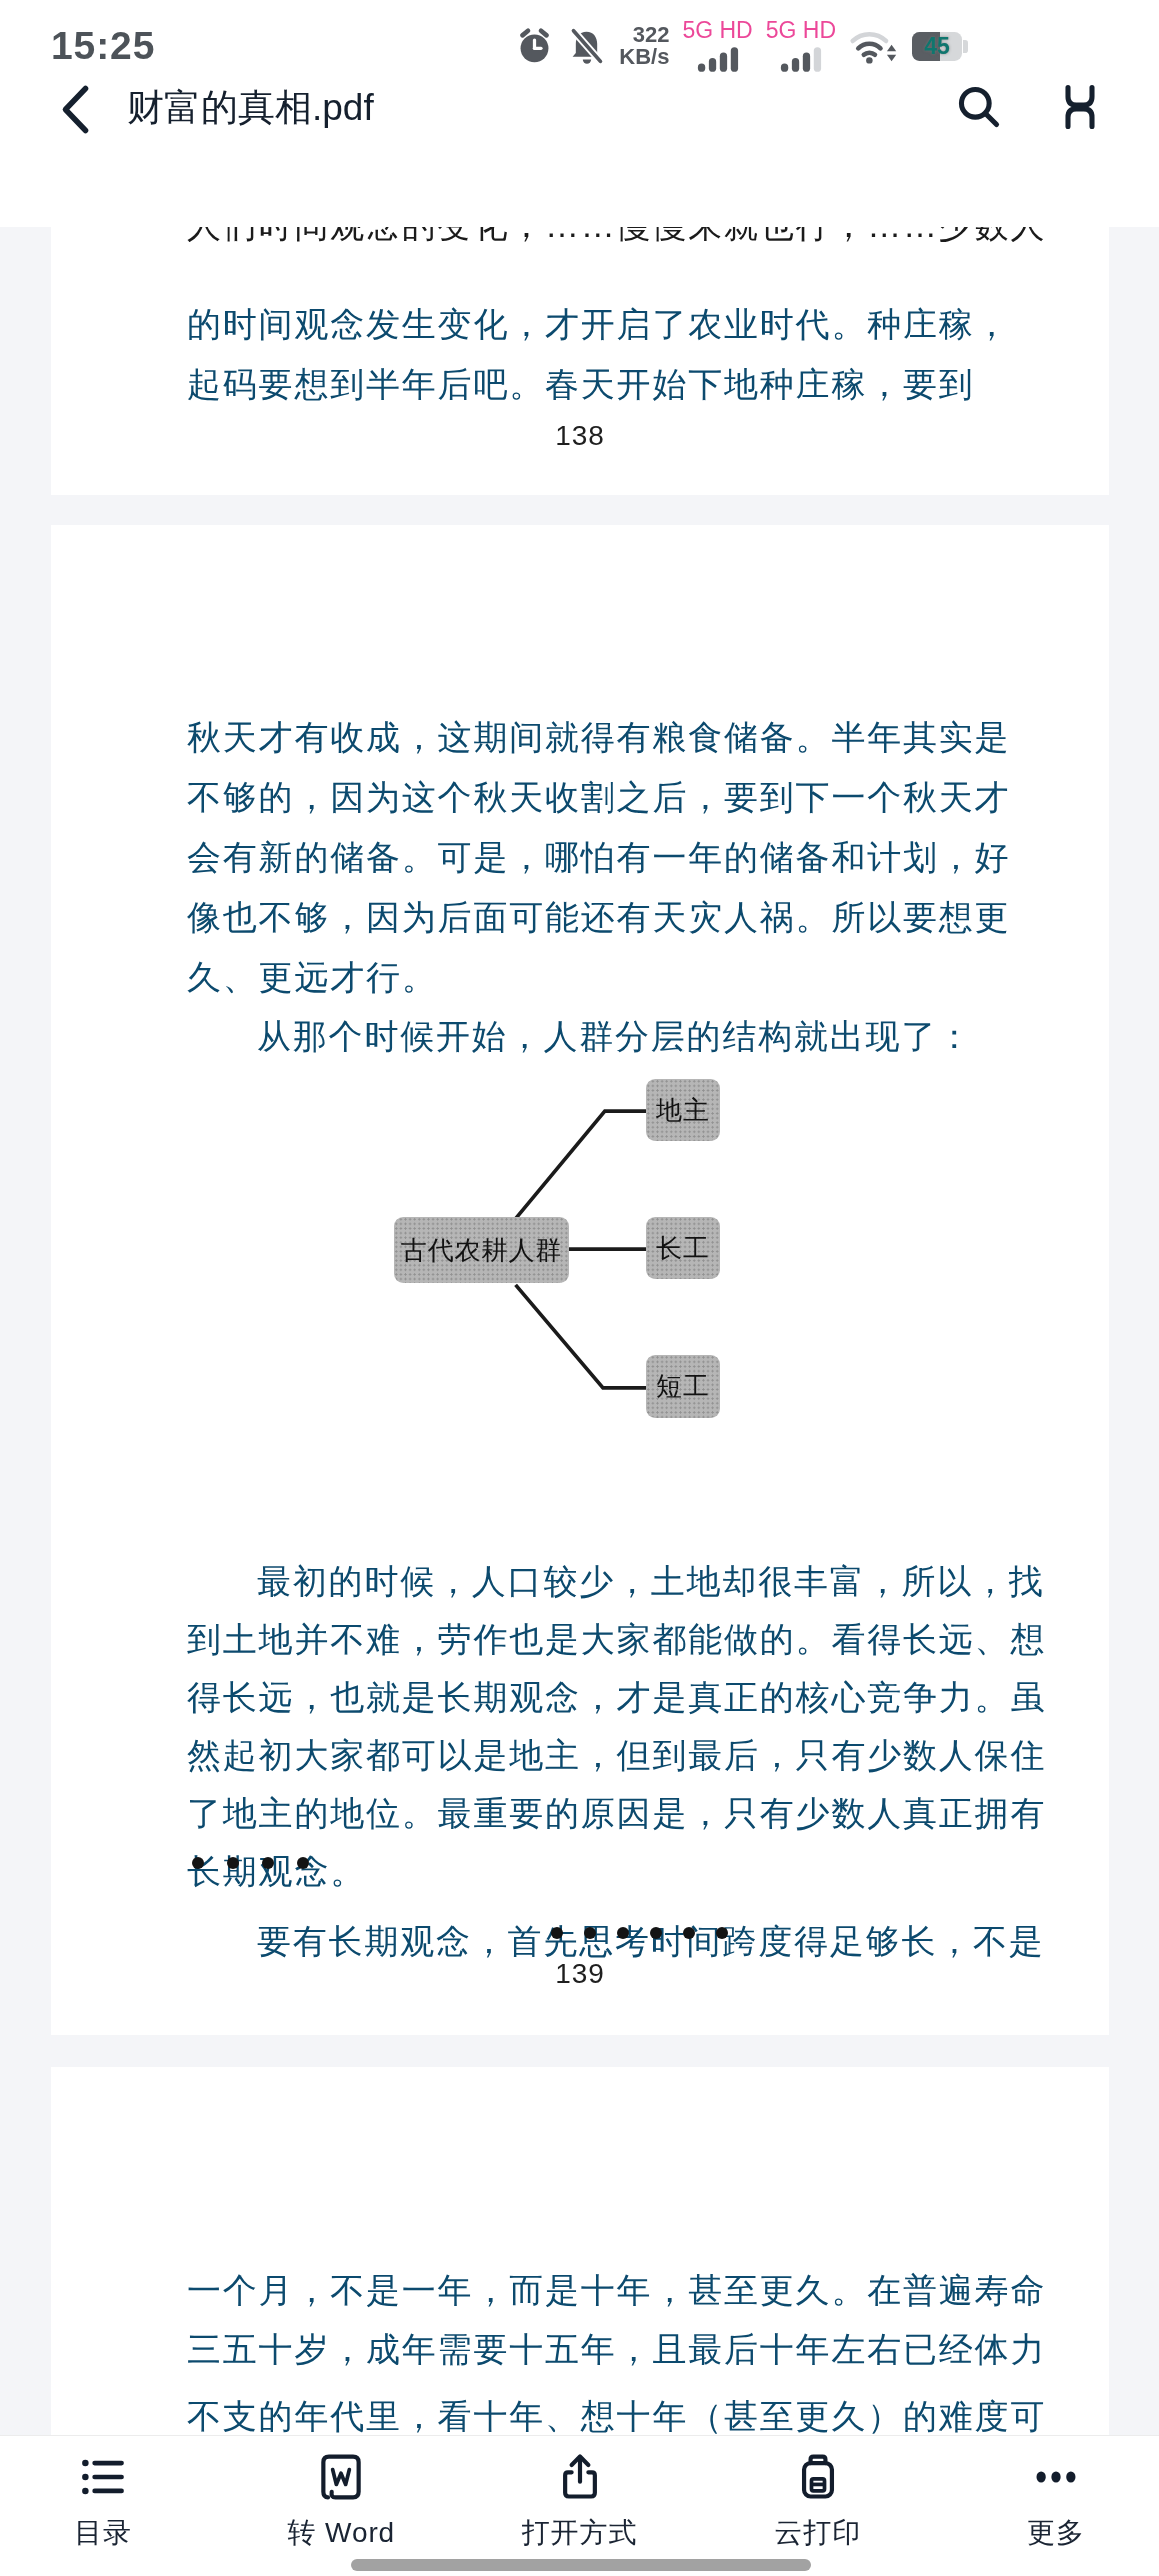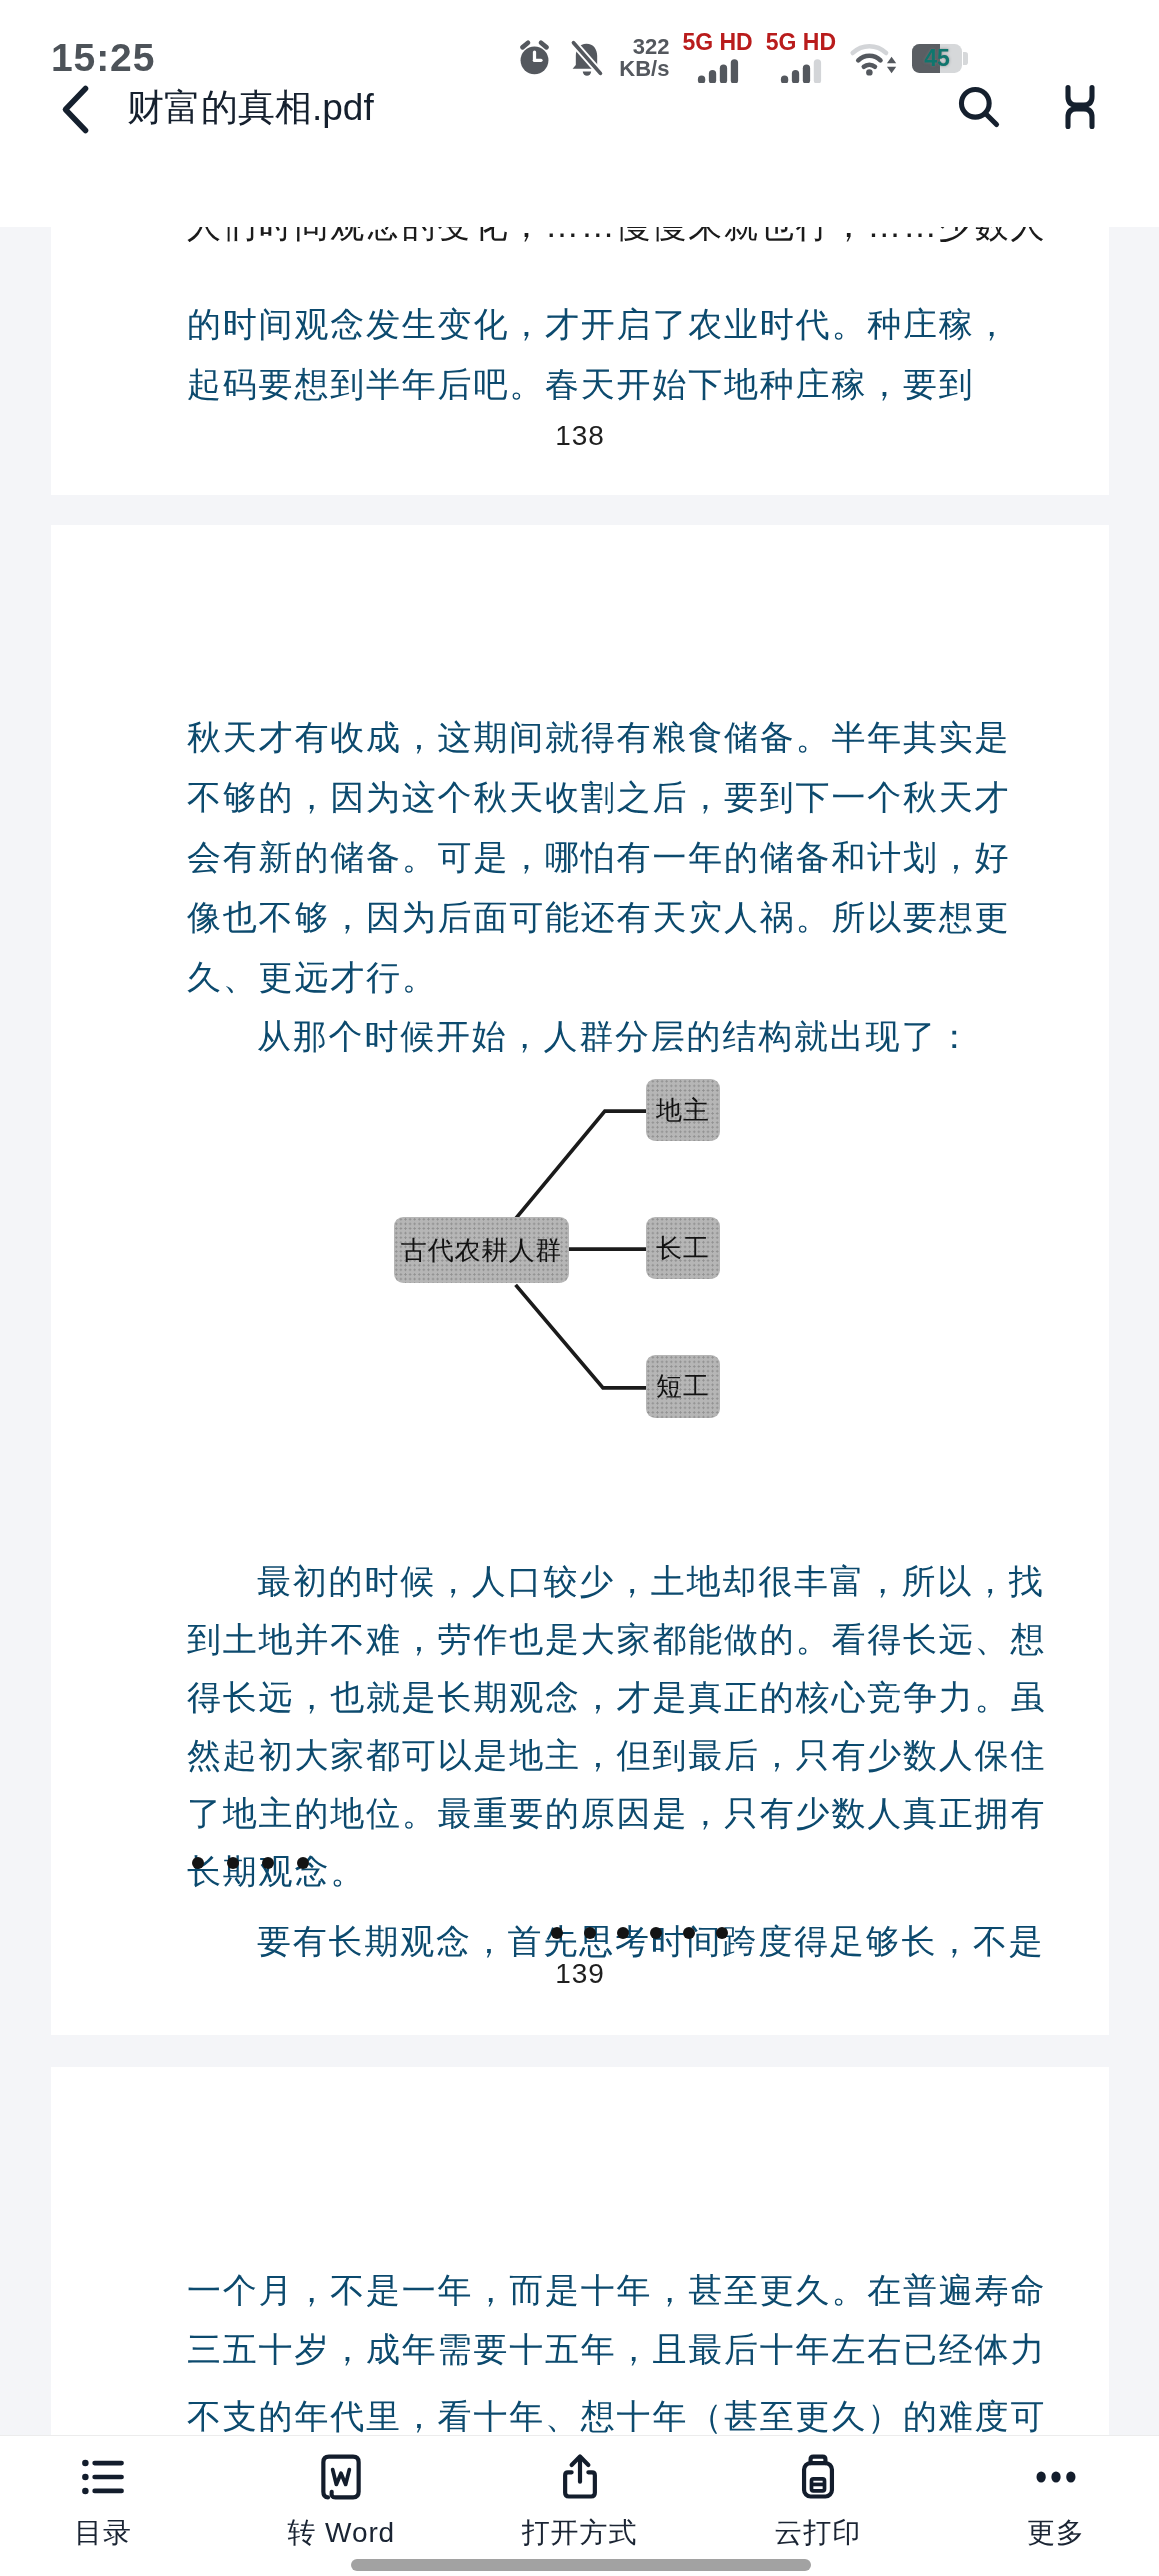--- a/index.html
+++ b/index.html
@@ -4,30 +4,30 @@
 <style>
   html,body{margin:0;padding:0;background:#dddddd;}
   *{box-sizing:border-box;}
   .screen{
     position:relative;width:1159px;height:2576px;margin:0 auto;
     background:#ffffff;overflow:hidden;
     font-family:"Liberation Sans","DejaVu Sans",sans-serif;
   }
   
   .status-bar{
-    position:absolute;top:12px;left:0;width:1015px;height:83px;
+    position:absolute;top:0;left:0;width:1015px;height:83px;
     display:flex;align-items:center;justify-content:space-between;
     padding:9.2px 53px 0 51px;background:#ffffff;
   }
   .status-time{font-size:39px;font-weight:600;color:#4d5359;letter-spacing:0.9px;}
   .status-right{display:flex;align-items:center;gap:13px;color:#54585e;}
   .speed{display:flex;flex-direction:column;align-items:flex-end;line-height:1.0;
          font-size:22px;font-weight:600;color:#54585e;}
   .sim{display:flex;flex-direction:column;align-items:center;line-height:1;}
-  .sim .simlbl{font-size:23px;font-weight:700;color:#b91c1c;margin-bottom:2.8px;}
+  .sim .simlbl{font-size:23px;font-weight:400;color:#ec4899;margin-bottom:2.8px;}
   .battery{
     position:relative;width:50px;height:29px;border-radius:7.4px;background:#d6d8da;
     overflow:visible;display:flex;align-items:center;justify-content:center;
   }
   .battery .fill{position:absolute;left:0;top:0;bottom:0;width:55%;background:#5a5e63;border-radius:7.4px 0 0 7.4px;}
   .battery .pct{position:relative;z-index:2;color:#0f766e;font-size:23px;font-weight:700;
                 text-shadow:0 0 2.8px rgba(120,120,120,.85);}
   .battery .nub{position:absolute;right:-5.5px;top:8.3px;width:4.6px;height:13px;background:#d6d8da;border-radius:0 2.8px 2.8px 0;}
   
   .app-header{

